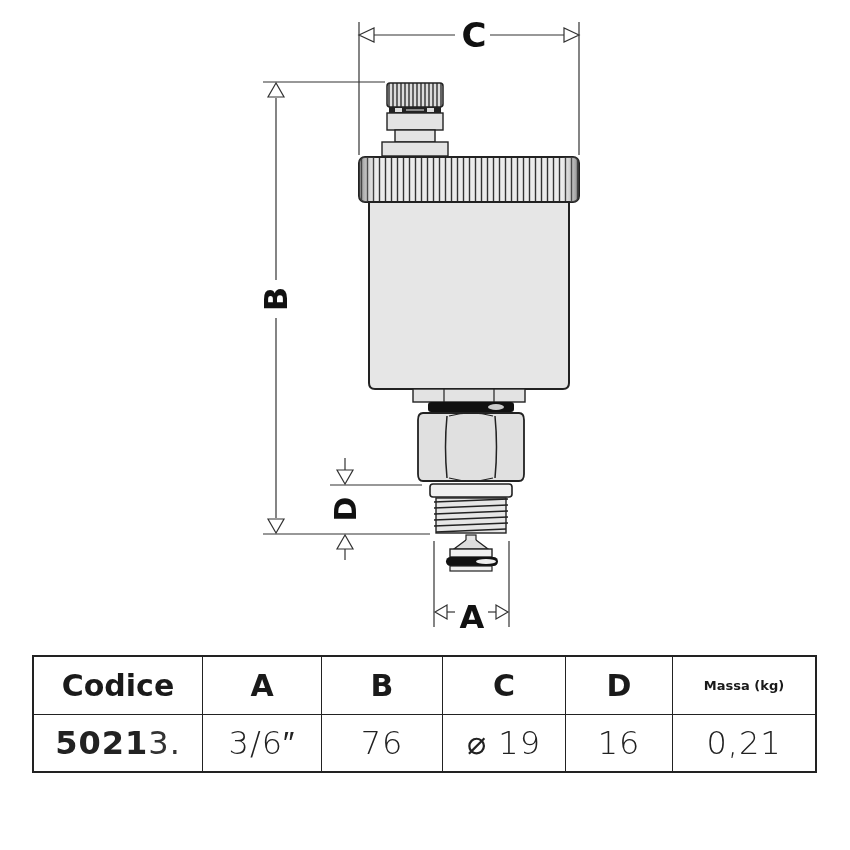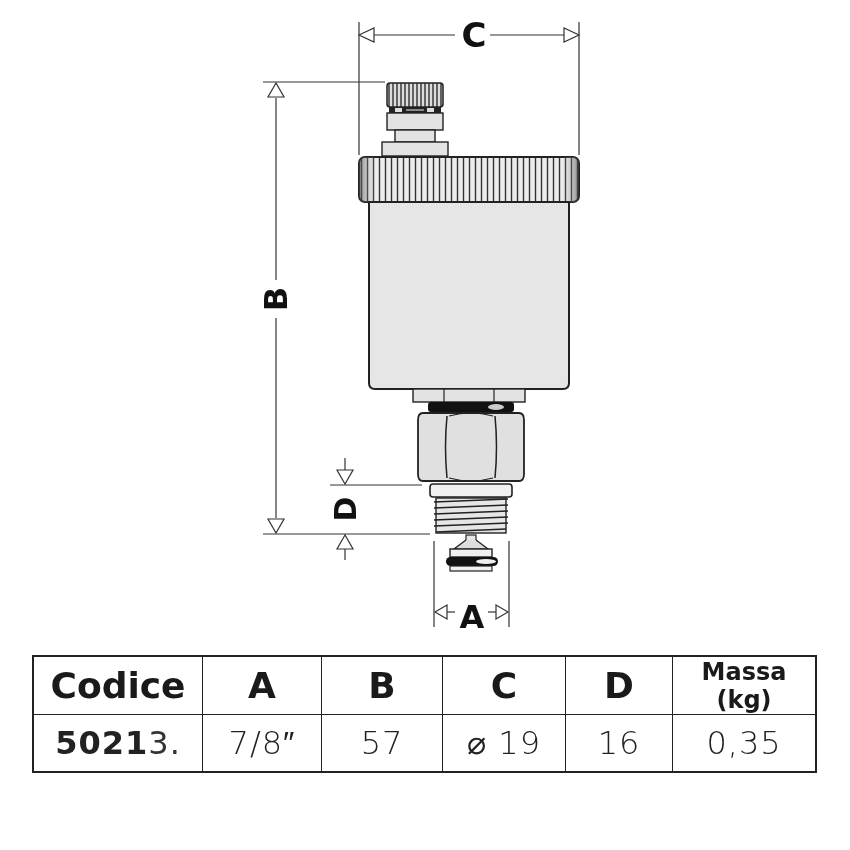--- a/index.html
+++ b/index.html
@@ -5,22 +5,22 @@
   html, body { margin:0; padding:0; background:#ffffff; }
   body { width:850px; height:850px; position:relative; overflow:hidden;
          font-family:"DejaVu Sans", sans-serif; color:#1a1a1a; }
   #drawing { position:absolute; left:0; top:0; width:850px; height:640px; }
   .dimlabel { font-family:"DejaVu Sans", sans-serif; font-weight:bold; fill:#111; }
   #spec-table { position:absolute; left:32px; top:655px; border-collapse:collapse;
                 border:2px solid #222; }
   #spec-table td { border:1.5px solid #222; text-align:center; padding:0;
                    height:56px; }
   #spec-table tr.row1 td { height:57px; }
-  .hcell { font-family:"DejaVu Sans", sans-serif; font-weight:bold; font-size:36px; }
-  .hcell.small { font-size:24px; }
+  .hcell { font-family:"DejaVu Sans", sans-serif; font-weight:bold; font-size:30px; }
+  .hcell.small { font-size:13px; }
   .vcell { font-family:"DejaVu Sans", sans-serif; font-weight:200; font-size:32px; color:#222;
            letter-spacing:1px; }
   .code-bold { font-weight:bold; }
   .code-light { font-weight:normal; color:#333; }
 </style>
 </head>
 <body>
 
 <svg id="drawing" viewBox="0 0 850 640" xmlns="http://www.w3.org/2000/svg">
   <defs>
@@ -129,20 +129,20 @@
       <tr class="row1">
     <td class="hcell" style="width:168px">Codice</td>
     <td class="hcell" style="width:118px">A</td>
     <td class="hcell" style="width:120px">B</td>
     <td class="hcell" style="width:122px">C</td>
     <td class="hcell" style="width:106px">D</td>
     <td class="hcell small" style="width:142px">Massa (kg)</td>
   </tr>
   <tr>
     <td class="vcell"><span class="code-bold">5021</span><span class="code-light">3.</span></td>
-    <td class="vcell">7/8″</td>
-    <td class="vcell">57</td>
+    <td class="vcell">3/6″</td>
+    <td class="vcell">76</td>
     <td class="vcell">⌀ 19</td>
     <td class="vcell">16</td>
-    <td class="vcell">0,35</td>
+    <td class="vcell">0,21</td>
   </tr>
 </tbody>
   </table>
 
 </body></html>

